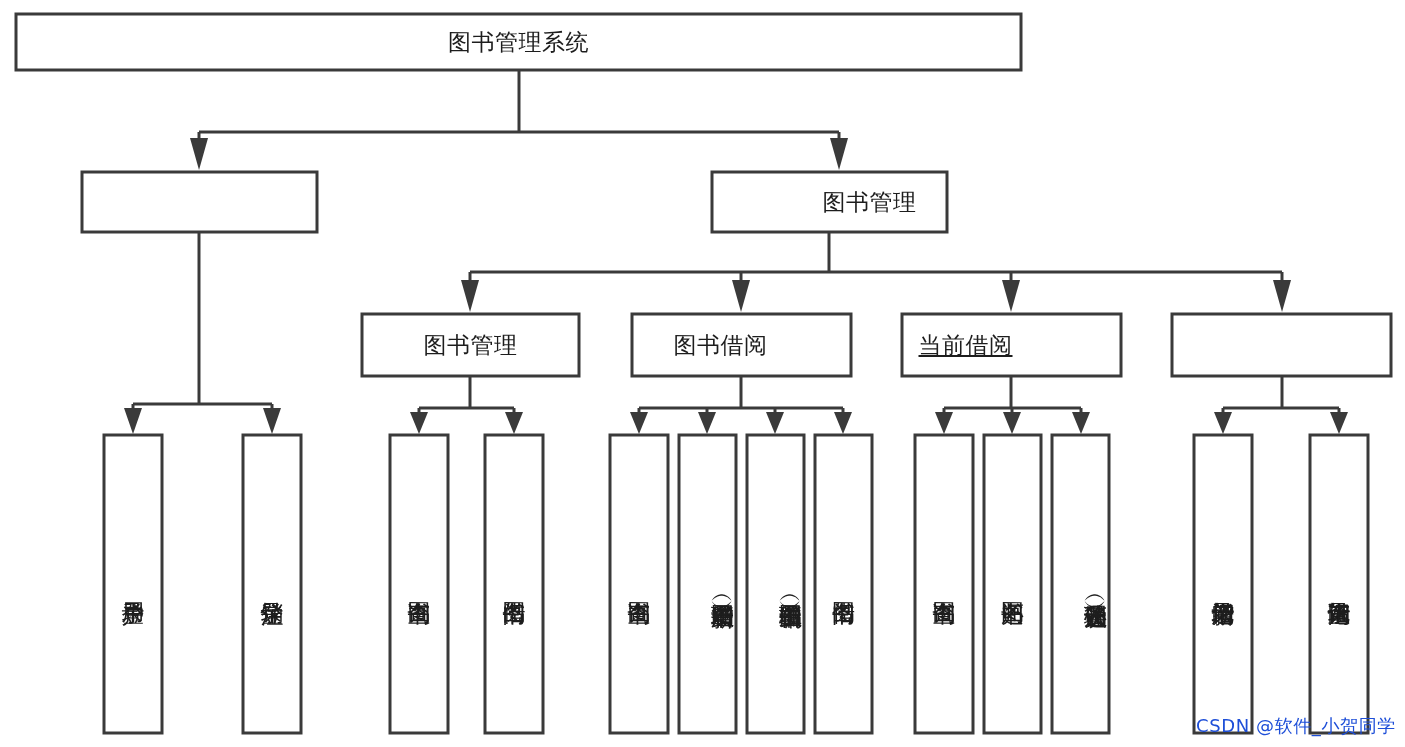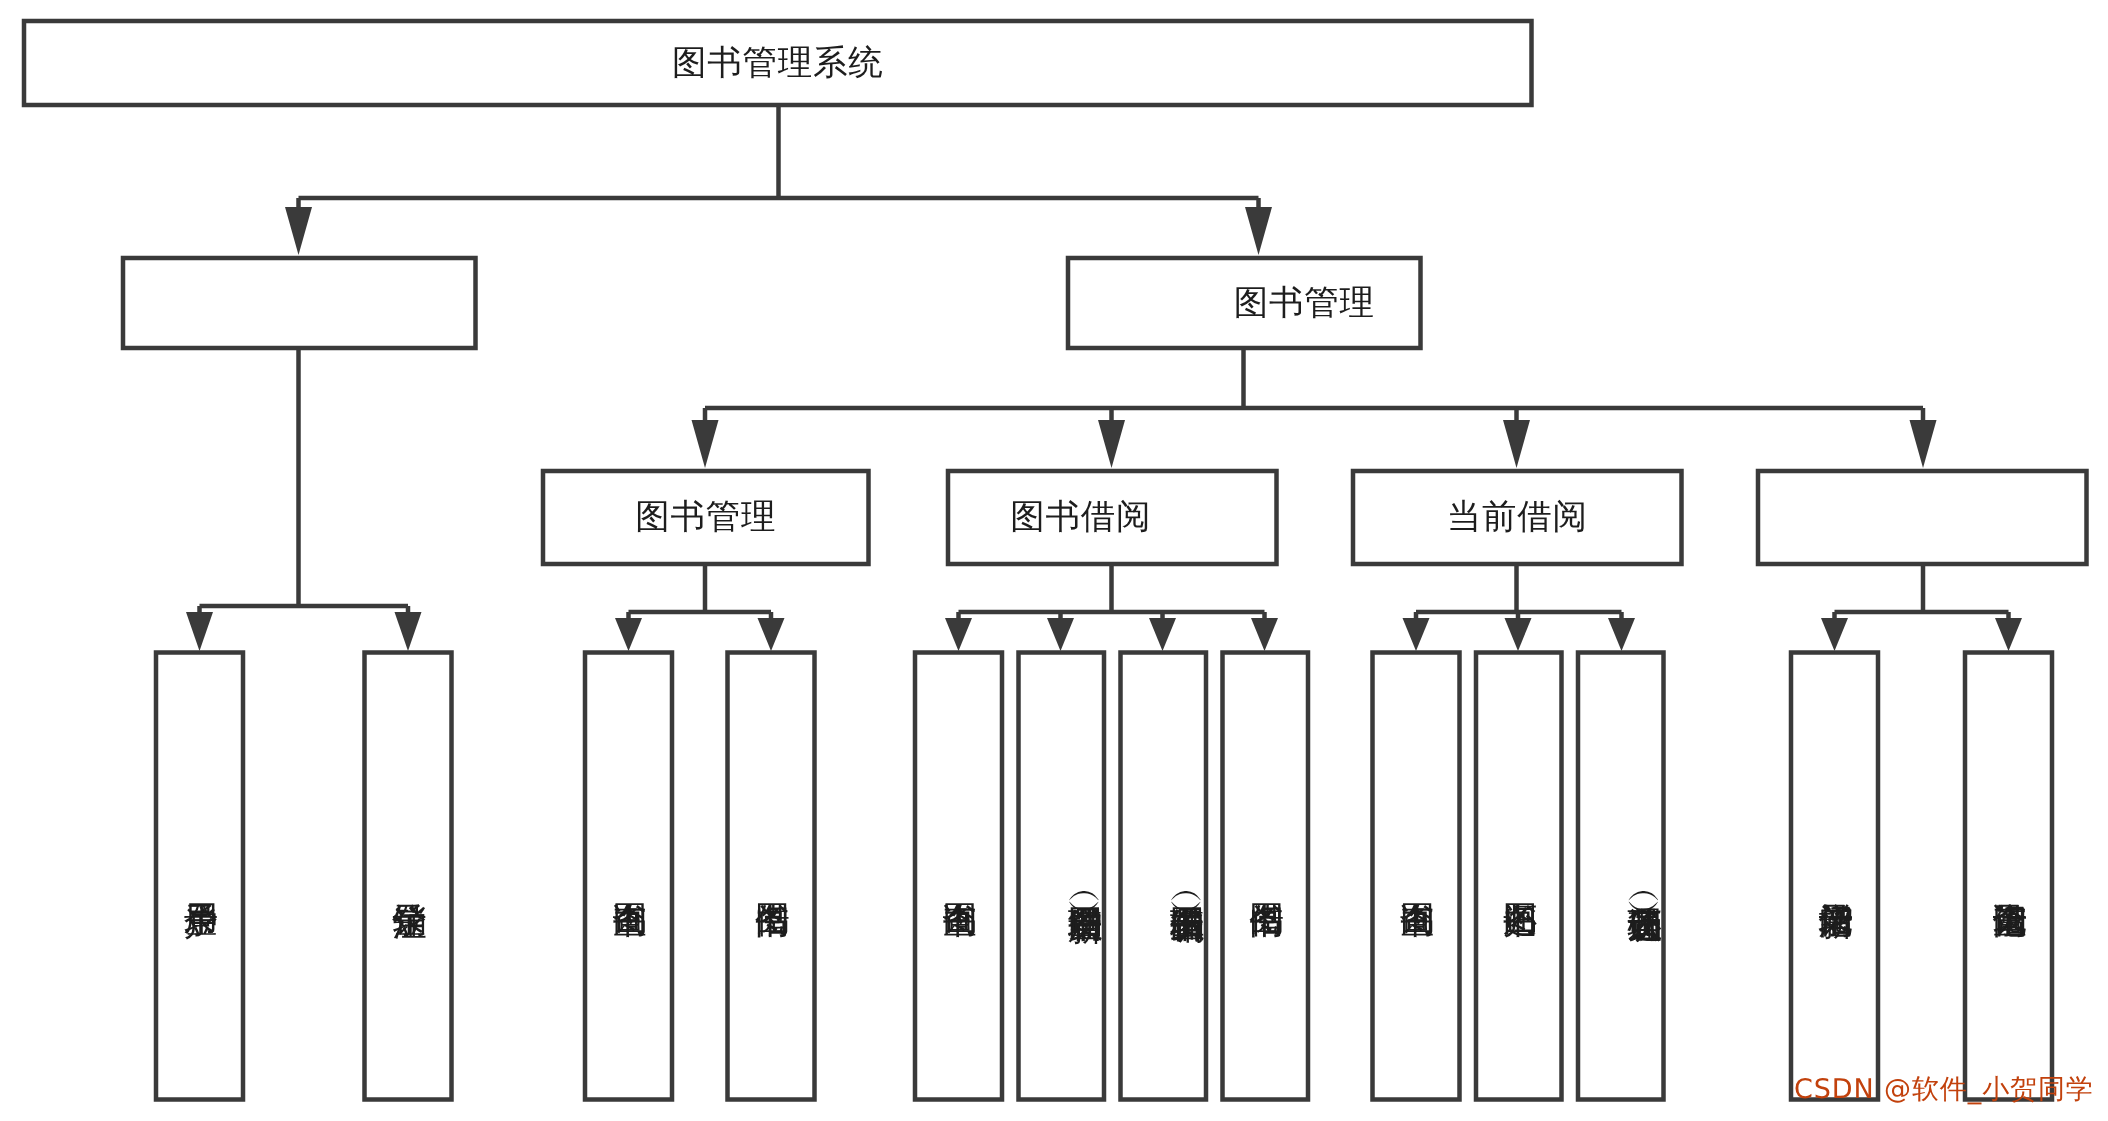--- a/index.html
+++ b/index.html
@@ -66,21 +66,21 @@
     text-orientation: upright;
     white-space: nowrap;
     font-family: "DejaVu Sans", "Liberation Sans", sans-serif;
     pointer-events: none;
   }
   .node-label-v.centered {
     align-items: center;
   }
   .watermark {
     position: absolute;
-    color: #c2410c;
+    color: #1d4ed8;
     font-size: 18px;
     letter-spacing: 0.6px;
     white-space: nowrap;
     font-family: "DejaVu Sans", "Liberation Sans", sans-serif;
     pointer-events: none;
   }
 </style>
 </head>
 <body>
 
@@ -189,21 +189,21 @@
     <rect class="node-box" x="1194" y="435" width="58" height="298"></rect>
     <rect class="node-box" x="1310" y="435" width="58" height="298"></rect>
   </svg>
 
   <div class="node-label-h" style="left:16px; top:14px; width:1005px; height:56px;">图书管理系统</div>
 
   <div class="node-label-h" style="left:752px; top:172px; width:235px; height:60px;">图书管理</div>
 
   <div class="node-label-h" style="left:362px; top:314px; width:217px; height:62px;">图书管理</div>
   <div class="node-label-h" style="left:632px; top:314px; width:177px; height:62px;border-radius:24px;">图书借阅</div>
-  <div class="node-label-h" style="left:902px; top:314px; width:219px; height:62px;">当前借阅</div>
+  <div class="node-label-h" style="left:856px; top:314px; width:219px; height:62px;text-decoration:underline;">当前借阅</div>
 
   <div class="node-label-v centered" style="left:104px; top:435px; width:58px; height:298px;">用户登录</div>
   <div class="node-label-v centered" style="left:243px; top:435px; width:58px; height:298px;">注销登录</div>
 
   <div class="node-label-v centered" style="left:390px; top:435px; width:58px; height:298px;">查询图书</div>
   <div class="node-label-v centered" style="left:485px; top:435px; width:58px; height:298px;">借阅图书</div>
 
   <div class="node-label-v centered" style="left:610px; top:435px; width:58px; height:298px;">查询图书</div>
   <div class="node-label-v" style="left:679px; top:441px; width:57px; height:292px;">新增图书（管理员）</div>
   <div class="node-label-v" style="left:747px; top:441px; width:57px; height:292px;">编辑图书（管理员）</div>

